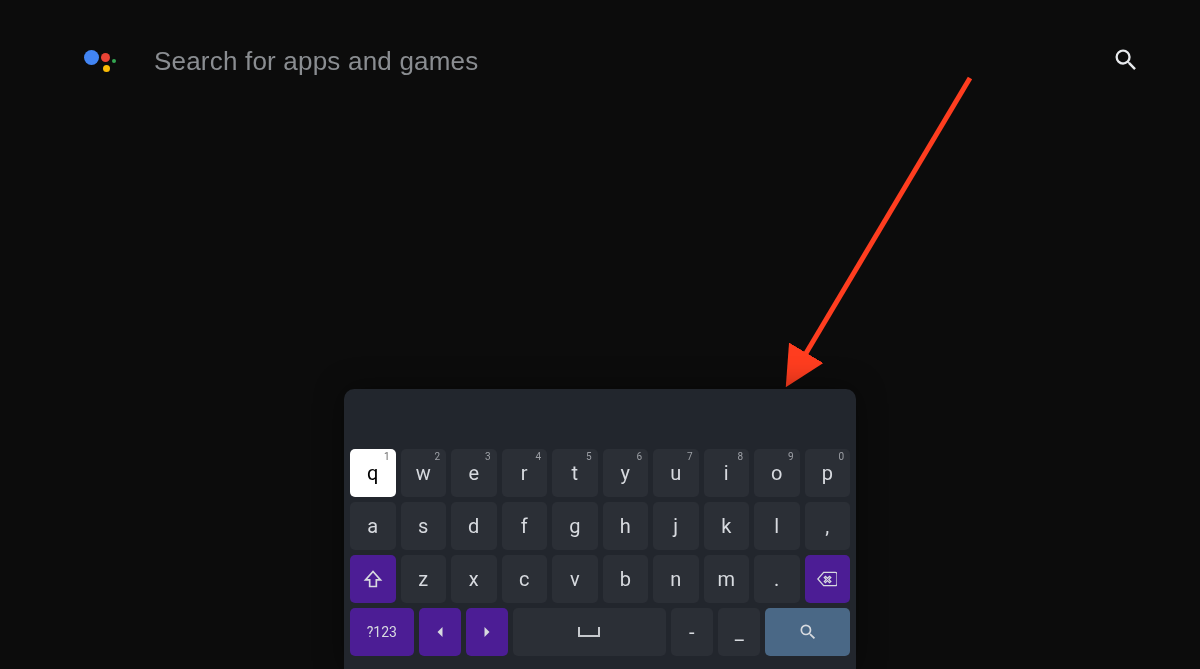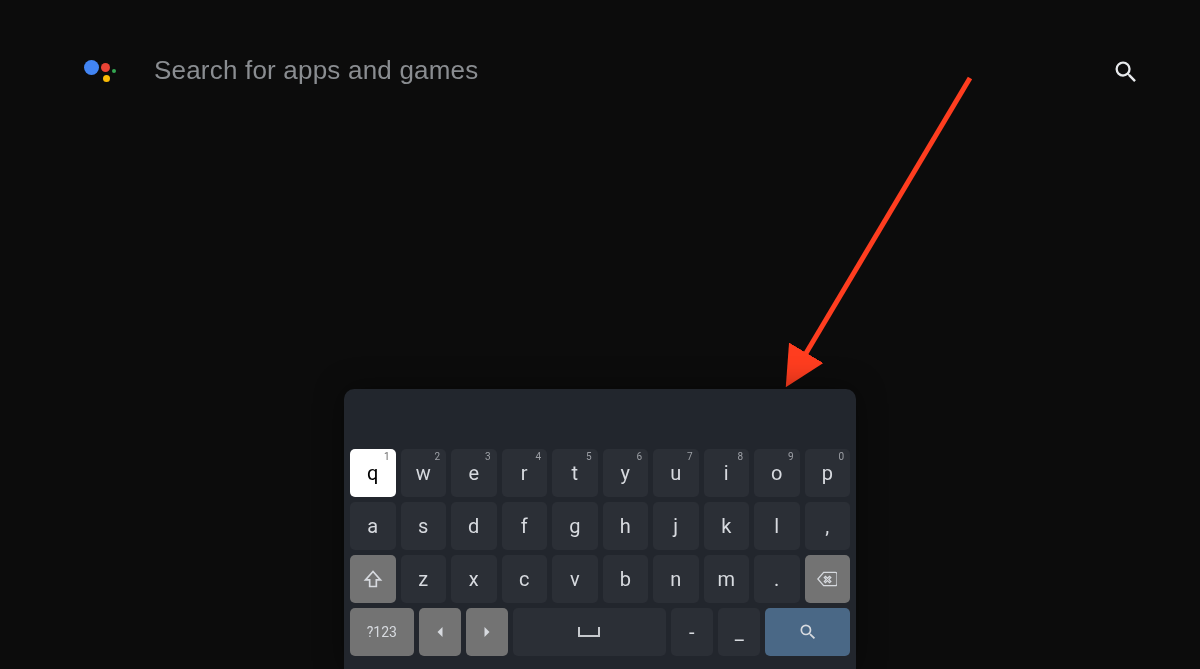--- a/index.html
+++ b/index.html
@@ -13,21 +13,21 @@
     user-select: none;
   }
   
   .search-bar {
     position: absolute;
     top: 46px;
     left: 84px;
     right: 60px;
     height: 40px;
     display: flex;
-    align-items: flex-end;
+    align-items: flex-start;
   }
   .assistant-icon {
     width: 30px;
     height: 30px;
     position: relative;
     margin-right: 40px;
     flex: none;
   }
   .assistant-icon .c1 { position: absolute; left: 0; top: 4px; width: 15px; height: 15px; border-radius: 50%; background: #4285F4; }
   .assistant-icon .c2 { position: absolute; left: 17px; top: 7px; width: 9px; height: 9px; border-radius: 50%; background: #EA4335; }
@@ -92,21 +92,21 @@
     border-radius: 5px;
     position: relative;
     display: flex;
     align-items: center;
     justify-content: center;
     color: #d7dadf;
     font-size: 20px;
     cursor: pointer;
   }
   .key.small-label { font-size: 14px; }
-  .key.dark { background: #737373; }
+  .key.dark { background: #4c1d95; }
   .key.action { background: #4a6886; }
   .key.focused { background: #ffffff; color: #000; }
   .key .sup {
     position: absolute;
     top: 2px;
     right: 6px;
     font-size: 10px;
     color: inherit;
     opacity: 0.65;
   }

